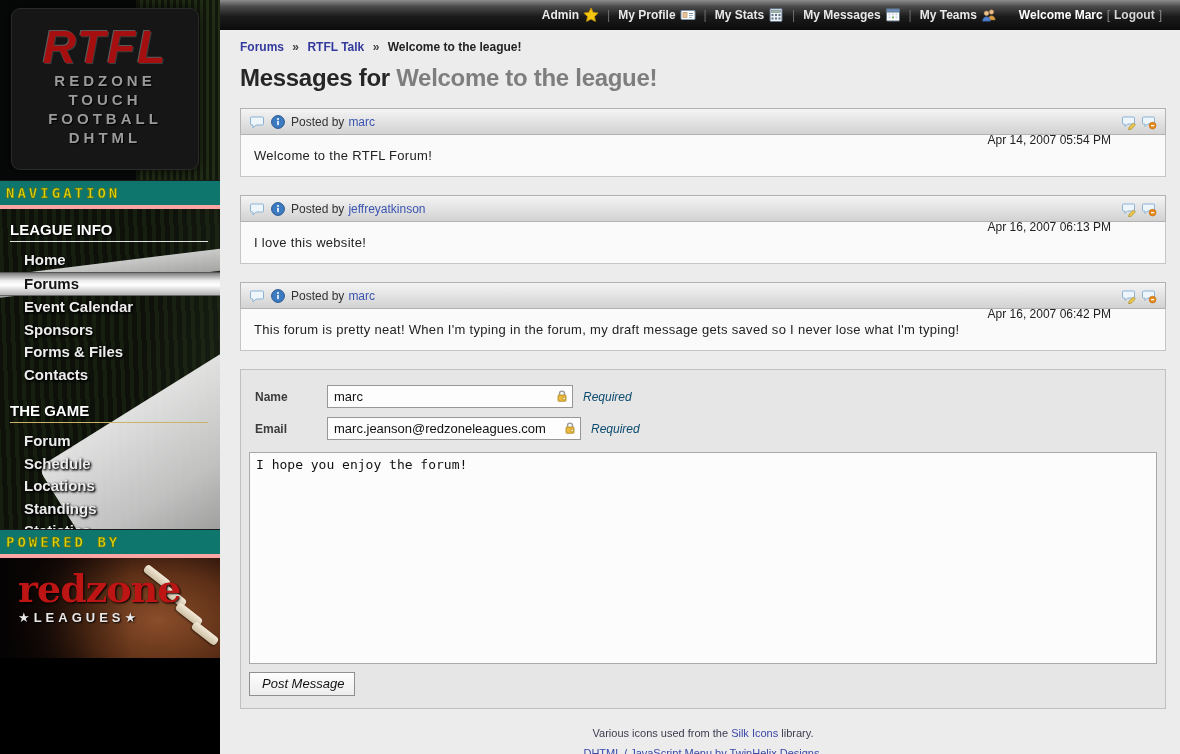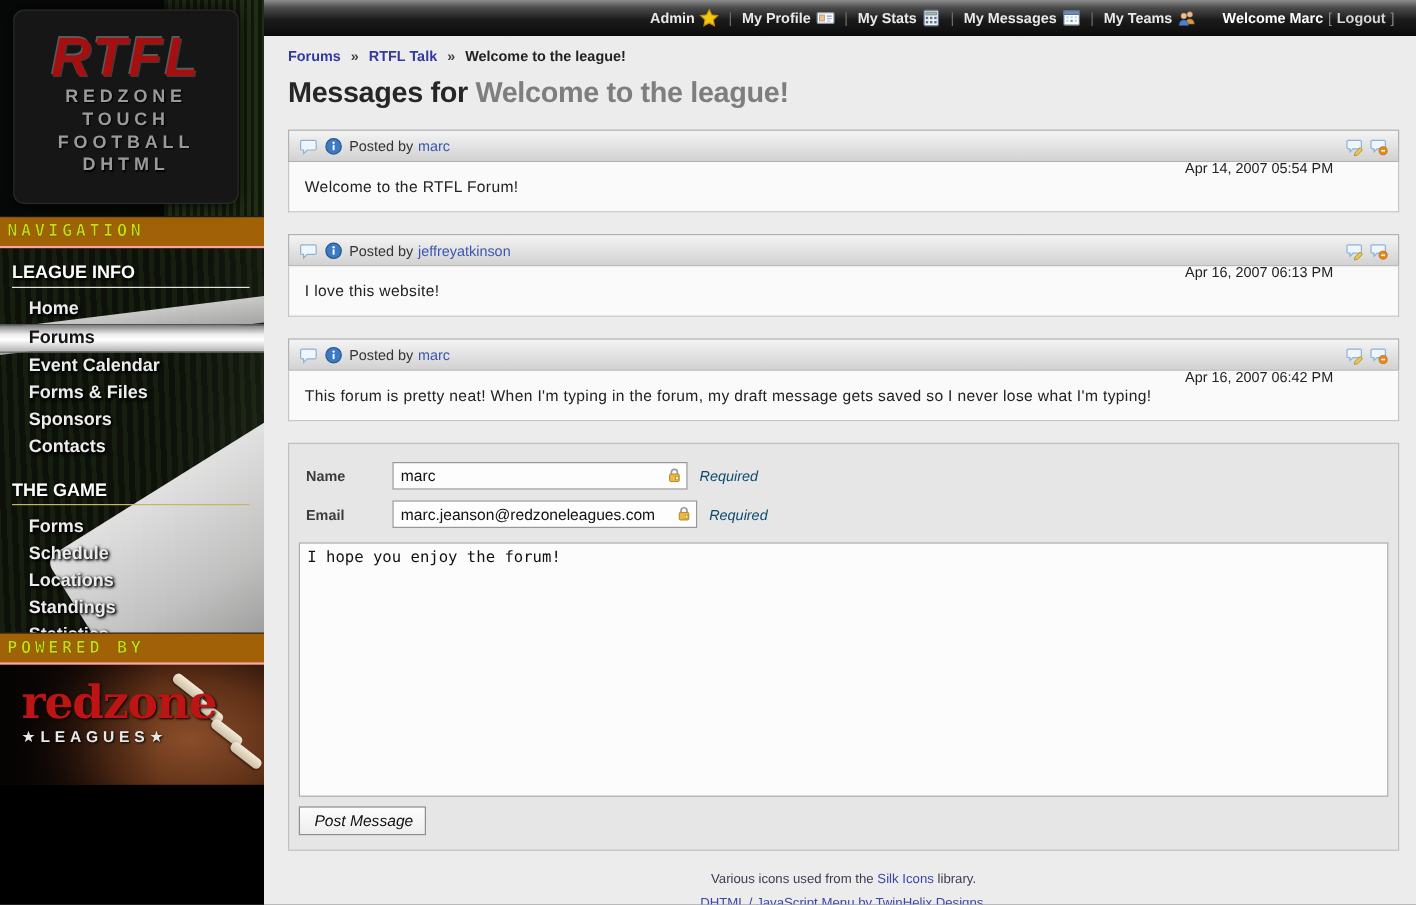--- a/index.html
+++ b/index.html
@@ -12,21 +12,21 @@
      background:linear-gradient(90deg,#070808 0 62%,#14180e 62% 100%),#0b0d08;}
   .logo-area::after{content:"";position:absolute;right:0;top:0;width:80px;height:180px;
      background:repeating-linear-gradient(90deg,rgba(46,66,30,.5) 0 3px,rgba(16,22,10,.5) 3px 6px);}
   .logo-box{position:absolute;left:12px;top:9px;width:186px;height:160px;background:#161616;
      border-radius:8px;box-shadow:0 0 0 1px #2a2a2a,0 0 14px rgba(0,0,0,.9);
      text-align:center;z-index:2;}
   .logo-rtfl{margin-top:14px;font-size:46px;line-height:48px;font-weight:bold;font-style:italic;
      letter-spacing:2px;color:#a50f0f;text-shadow:1px 1px 0 #3c3c3c,-1px -1px 0 #5a5a5a;}
   .logo-line{font-size:15px;font-weight:bold;letter-spacing:4px;color:#9a9a9a;line-height:19px;
      text-shadow:1px 1px 1px #000;}
-  .led-banner{height:24px;background:#a16207;border-top:1px solid #1c1c1c;border-bottom:2px solid #fca5a5;
+  .led-banner{height:24px;background:#0f766e;border-top:1px solid #1c1c1c;border-bottom:4px solid #fca5a5;
      color:#d6d616;font-family:"DejaVu Sans Mono",monospace;font-size:14px;font-weight:bold;
      letter-spacing:3px;line-height:24px;padding-left:6px;
      text-shadow:0 0 1px #888800;-webkit-text-stroke:.4px #555500;}
   .nav-field{position:relative;height:320px;overflow:hidden;
      background:linear-gradient(100deg,#0d110a 0 60%,#1b2115 100%);}
   .nav-field .tex{position:absolute;inset:0;
      background:repeating-linear-gradient(88deg,rgba(50,70,34,.25) 0 4px,rgba(0,0,0,0) 4px 9px);}
   .yardline-small{position:absolute;left:-10px;top:52px;width:260px;height:22px;
      background:linear-gradient(180deg,#e9e9e9,#bdbdbd);transform:rotate(-7deg);opacity:.85;}
   .yardline-big{position:absolute;left:55px;top:168px;width:300px;height:150px;
@@ -137,29 +137,29 @@
       <div class="yardline-small"></div>
       <div class="yardline-big"></div>
 
       <div class="nav-sec-title">
         <span>LEAGUE INFO</span>
         <span class="rule rule-white"></span>
       </div>
       <a class="nav-item">Home</a>
       <a class="nav-item active">Forums</a>
       <a class="nav-item">Event Calendar</a>
+      <a class="nav-item">Sponsors</a>
       <a class="nav-item">Forms &amp; Files</a>
-      <a class="nav-item">Sponsors</a>
       <a class="nav-item">Contacts</a>
 
       <div class="nav-sec-title" style="margin-top:14px;">
         <span>THE GAME</span>
         <span class="rule rule-gold"></span>
       </div>
-      <a class="nav-item">Forms</a>
+      <a class="nav-item">Forum</a>
       <a class="nav-item">Schedule</a>
       <a class="nav-item">Locations</a>
       <a class="nav-item">Standings</a>
       <a class="nav-item">Statistics</a>
     </div>
 
     <div class="led-banner">POWERED BY</div>
 
     <div class="football-area">
       <div class="lace" style="left:142px;top:14px;"></div>

